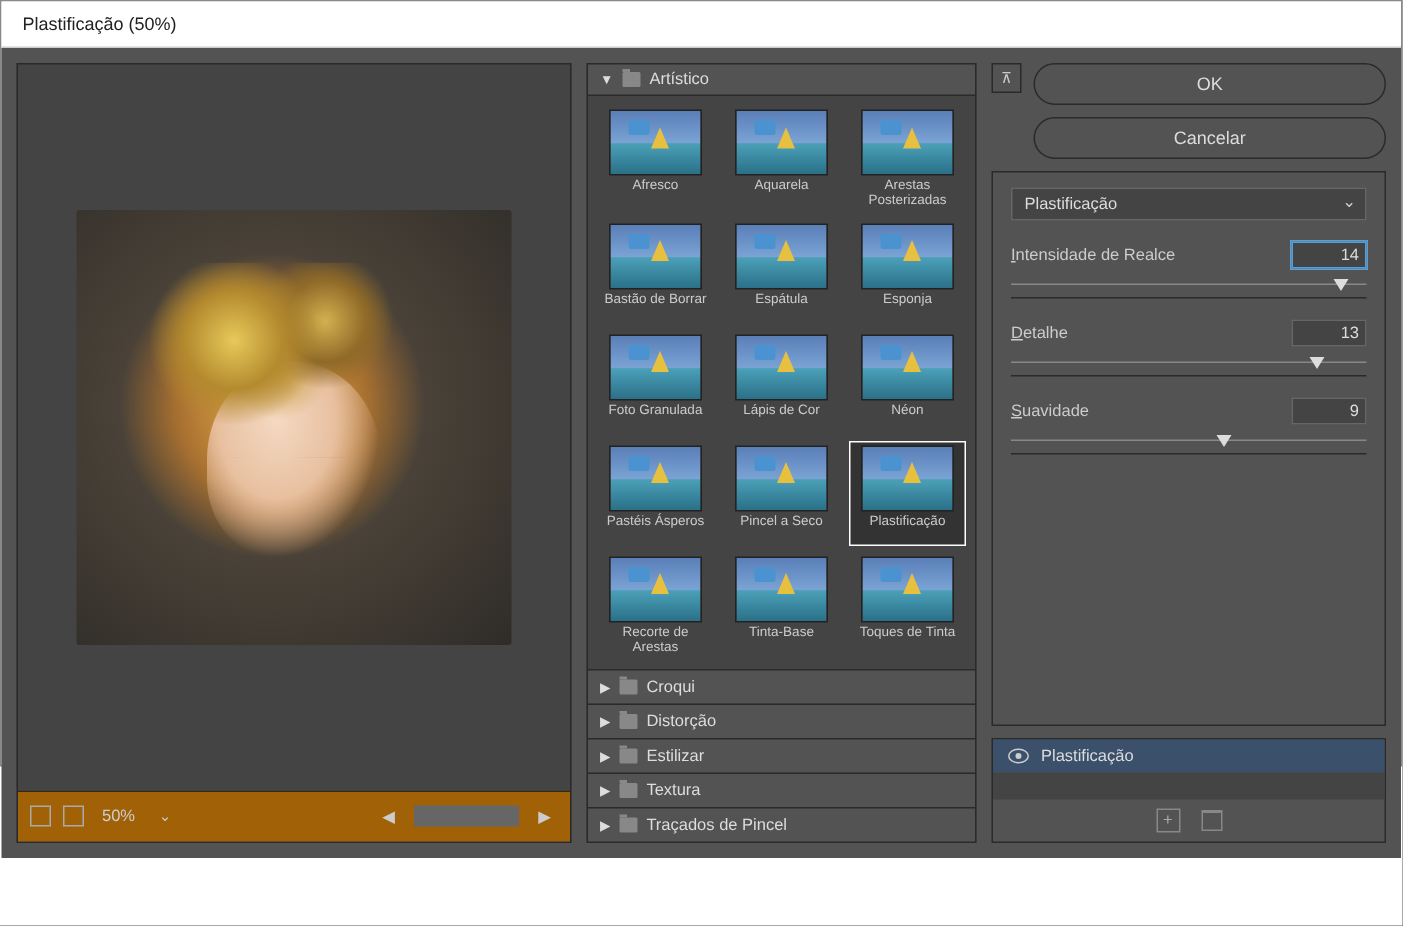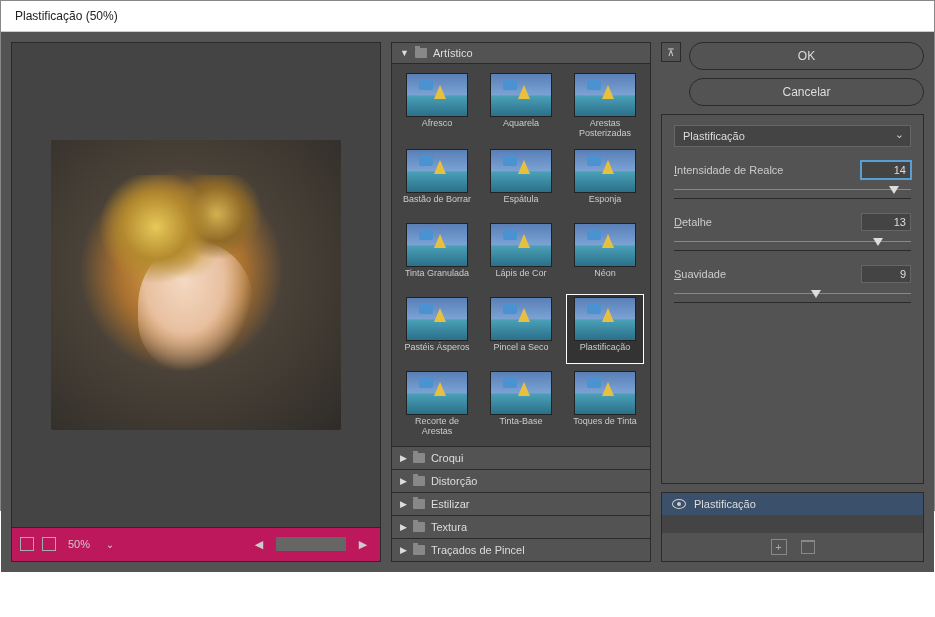--- a/index.html
+++ b/index.html
@@ -5,21 +5,21 @@
 * { box-sizing: border-box; margin: 0; padding: 0; font-family: Arial, sans-serif; }
 body { background: #fff; width: 935px; height: 617px; overflow: hidden; }
 .window { border: 1px solid #888; width: 935px; height: 511px; display: flex; flex-direction: column; }
 .titlebar { background: #fff; padding: 8px 14px; font-size: 12px; color: #222; border-bottom: 1px solid #ccc; }
 .content { flex: 1; background: #535353; display: flex; padding: 10px; gap: 10px; }
 .preview-pane { width: 370px; background: #444; border: 1px solid #2a2a2a; display: flex; flex-direction: column; }
 .preview-img-wrap { flex: 1; display: flex; align-items: center; justify-content: center; padding: 10px; }
 .preview-img { width: 290px; height: 290px; background: radial-gradient(circle at 45% 45%, #d4a56a 0%, #c98f3e 15%, #a87030 28%, #4a4238 45%, #2f2c28 100%); border-radius: 2px; position: relative; overflow: hidden; }
 .preview-img::before { content:""; position:absolute; top:35%; left:30%; width:40%; height:45%; background: radial-gradient(ellipse at 40% 30%, #f4d9c2 0%, #e8c0a0 40%, transparent 70%); border-radius: 50% 50% 40% 40%; }
 .preview-img::after { content:""; position:absolute; top:12%; left:15%; width:70%; height:45%; background: radial-gradient(circle at 30% 40%, #e7c95a 0%, #b48a2e 20%, transparent 35%), radial-gradient(circle at 60% 30%, #d4b050 0%, #8f6a28 18%, transparent 30%), radial-gradient(circle at 45% 55%, #c99e42 0%, transparent 25%); }
-.preview-controls { height: 34px; background: #be185d; border-top: 1px solid #2a2a2a; display: flex; align-items: center; padding: 0 8px; gap: 8px; }
+.preview-controls { height: 34px; background: #a16207; border-top: 1px solid #2a2a2a; display: flex; align-items: center; padding: 0 8px; gap: 8px; }
 .small-box { width: 14px; height: 14px; border: 1px solid #aaa; }
 .zoom-label { color: #ccc; font-size: 11px; padding: 0 4px; }
 .zoom-dd { width: 16px; height: 16px; color: #ccc; font-size: 10px; display:flex; align-items:center; justify-content:center; }
 .spacer { flex: 1; }
 .tri-btn { width: 18px; height: 18px; color: #ccc; display:flex; align-items:center; justify-content:center; font-size: 11px; }
 .middle-pane { width: 260px; background: #444; border: 1px solid #2a2a2a; display: flex; flex-direction: column; overflow: hidden; }
 .cat-header { background: #535353; color: #ddd; font-size: 11px; padding: 4px 8px; display:flex; align-items:center; gap:6px; border-bottom:1px solid #2a2a2a; }
 .cat-header .arrow { font-size: 9px; }
 .folder-icon { width:12px; height:10px; background:#888; border-radius:1px; position:relative; }
 .folder-icon::before { content:""; position:absolute; top:-2px; left:0; width:5px; height:2px; background:#888; }
@@ -108,21 +108,21 @@
           <div class="thumb">
             <div class="thumb-img"></div>
             <div class="thumb-label">Espátula</div>
           </div>
           <div class="thumb">
             <div class="thumb-img"></div>
             <div class="thumb-label">Esponja</div>
           </div>
           <div class="thumb">
             <div class="thumb-img"></div>
-            <div class="thumb-label">Tinta Granulada</div>
+            <div class="thumb-label">Foto Granulada</div>
           </div>
           <div class="thumb">
             <div class="thumb-img"></div>
             <div class="thumb-label">Lápis de Cor</div>
           </div>
           <div class="thumb">
             <div class="thumb-img"></div>
             <div class="thumb-label">Néon</div>
           </div>
           <div class="thumb">

